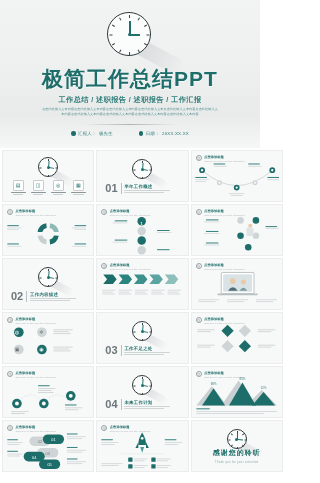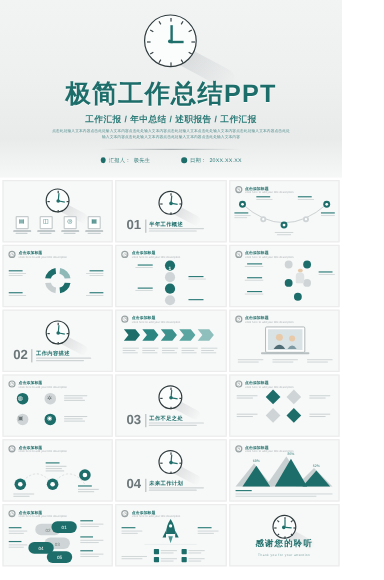--- a/index.html
+++ b/index.html
@@ -5,21 +5,21 @@
   html,body{margin:0;padding:0;background:#ffffff;}
   body{
     width:285px;height:483px;overflow:hidden;
     font-family:"Liberation Sans","DejaVu Sans",sans-serif;
     -webkit-font-smoothing:antialiased;
   }
   .page{position:relative;width:285px;height:483px;background:#fff;}
 
   
   .hero{
-    position:relative;width:285px;height:148px;
+    position:relative;width:260px;height:148px;
     background:linear-gradient(180deg,#f2f3f3 0%,#eef0f0 45%,#e9ebeb 78%,#f6f7f7 100%);
     overflow:hidden;
   }
   .hero-inner{position:absolute;inset:0;}
 
   
   .clock-wrap{position:absolute;left:50%;top:12px;transform:translateX(-50%);width:46px;height:46px;}
   .clock-shadow{
     position:absolute;left:22px;top:20px;width:64px;height:16px;
     background:linear-gradient(100deg,rgba(150,155,158,.34),rgba(150,155,158,0));
@@ -147,21 +147,21 @@
           <div class="tick" style="transform:rotate(270deg)"></div>
           <div class="tick" style="transform:rotate(300deg)"></div>
           <div class="tick" style="transform:rotate(330deg)"></div>
           <div class="hand-h" style="transform:rotate(90deg)"></div>
           <div class="hand-m" style="transform:rotate(0deg)"></div>
           <div class="pivot"></div>
         </div>
       </div>
 
       <div class="main-title">极简工作总结PPT</div>
-      <div class="sub-title">工作汇报 / 年中总结 / 述职报告 / 工作汇报</div>
+      <div class="sub-title">工作总结 / 述职报告 / 述职报告 / 工作汇报</div>
       <div class="body-copy">点击此处输入文本内容点击此处输入文本内容点击此处输入文本内容点击此处输入文本点击此处输入文本内容点击此处输入文本内容点击此处输入文本内容点击此处输入文本内容点击此处输入文本内容点击此处输入文本内容</div>
       <div class="divider"></div>
 
       <div class="meta-row">
         <div class="meta-item">
           <span class="meta-dot"></span>
           <span>汇报人：</span>
           <span>极先生</span>
         </div>
         <div class="meta-item">

